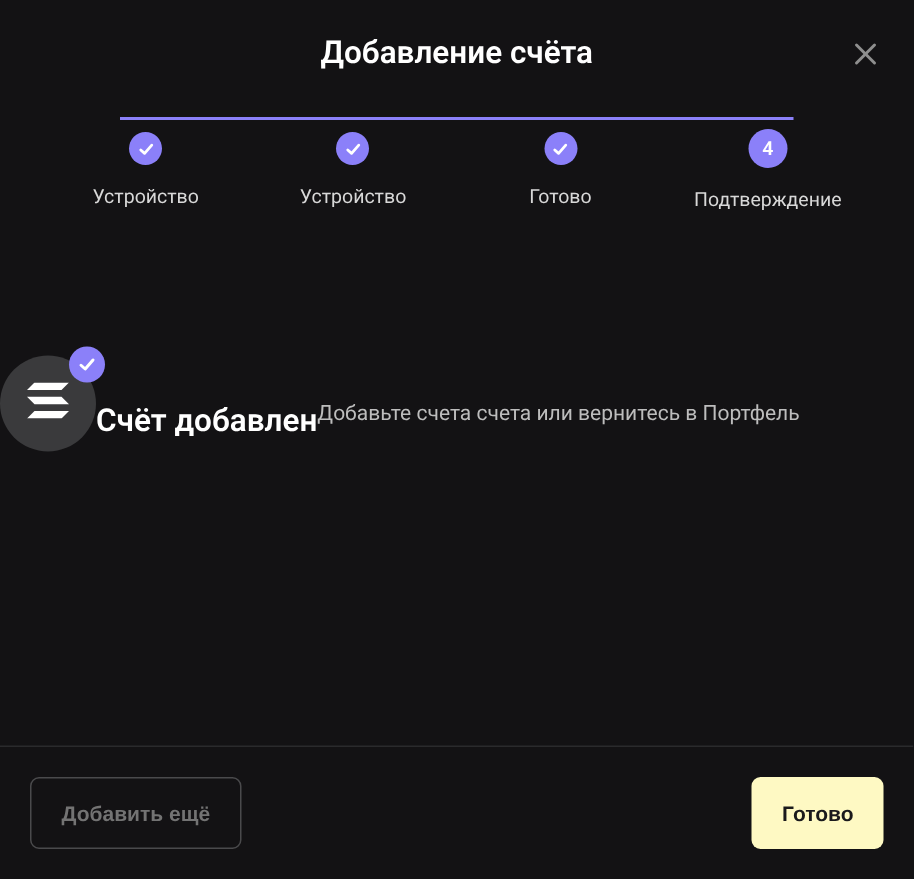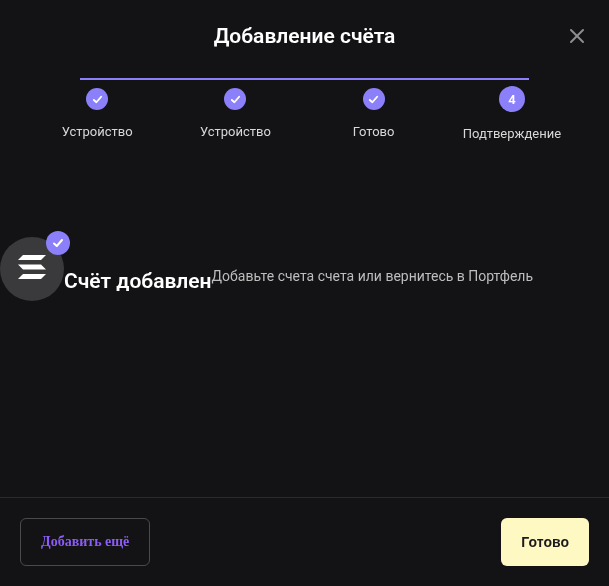--- a/index.html
+++ b/index.html
@@ -155,22 +155,21 @@
     font-weight: 600;
     display: flex;
     align-items: center;
     justify-content: center;
     cursor: pointer;
     border: none;
   }
   .btn-secondary {
     background: transparent;
     border: 1px solid #4a4a4c;
-    color: #8b5cf6;
-    font-family: Liberation Serif, serif;
+    color: #737373;
   }
   .btn-primary {
     background: #fef9c3;
     color: #1a1a1c;
   }
 </style>
 </head>
 <body>
 
 <div class="header">

